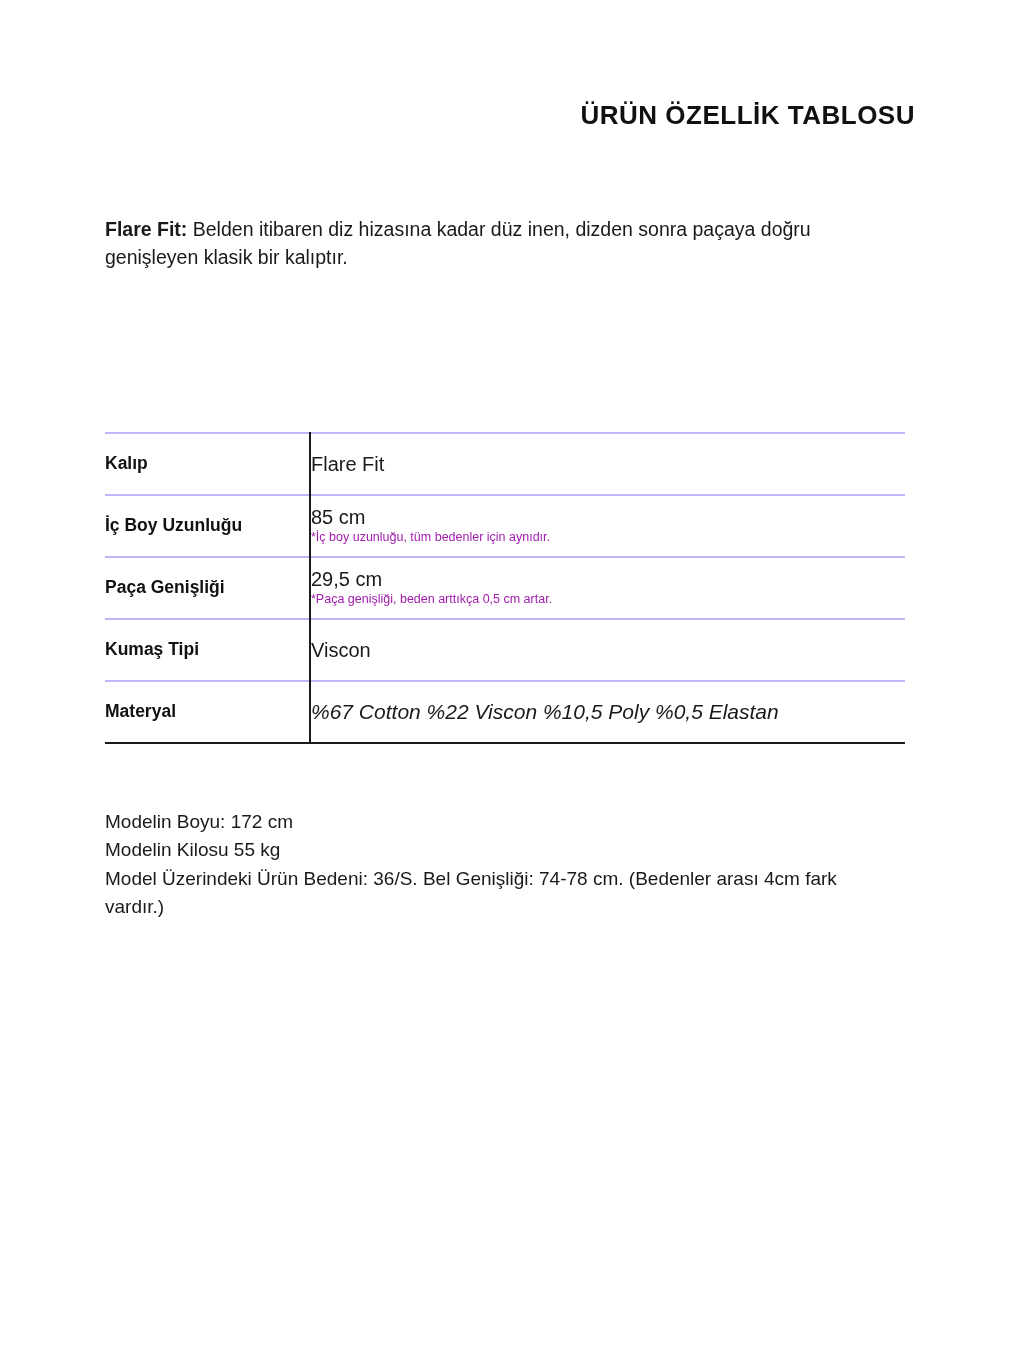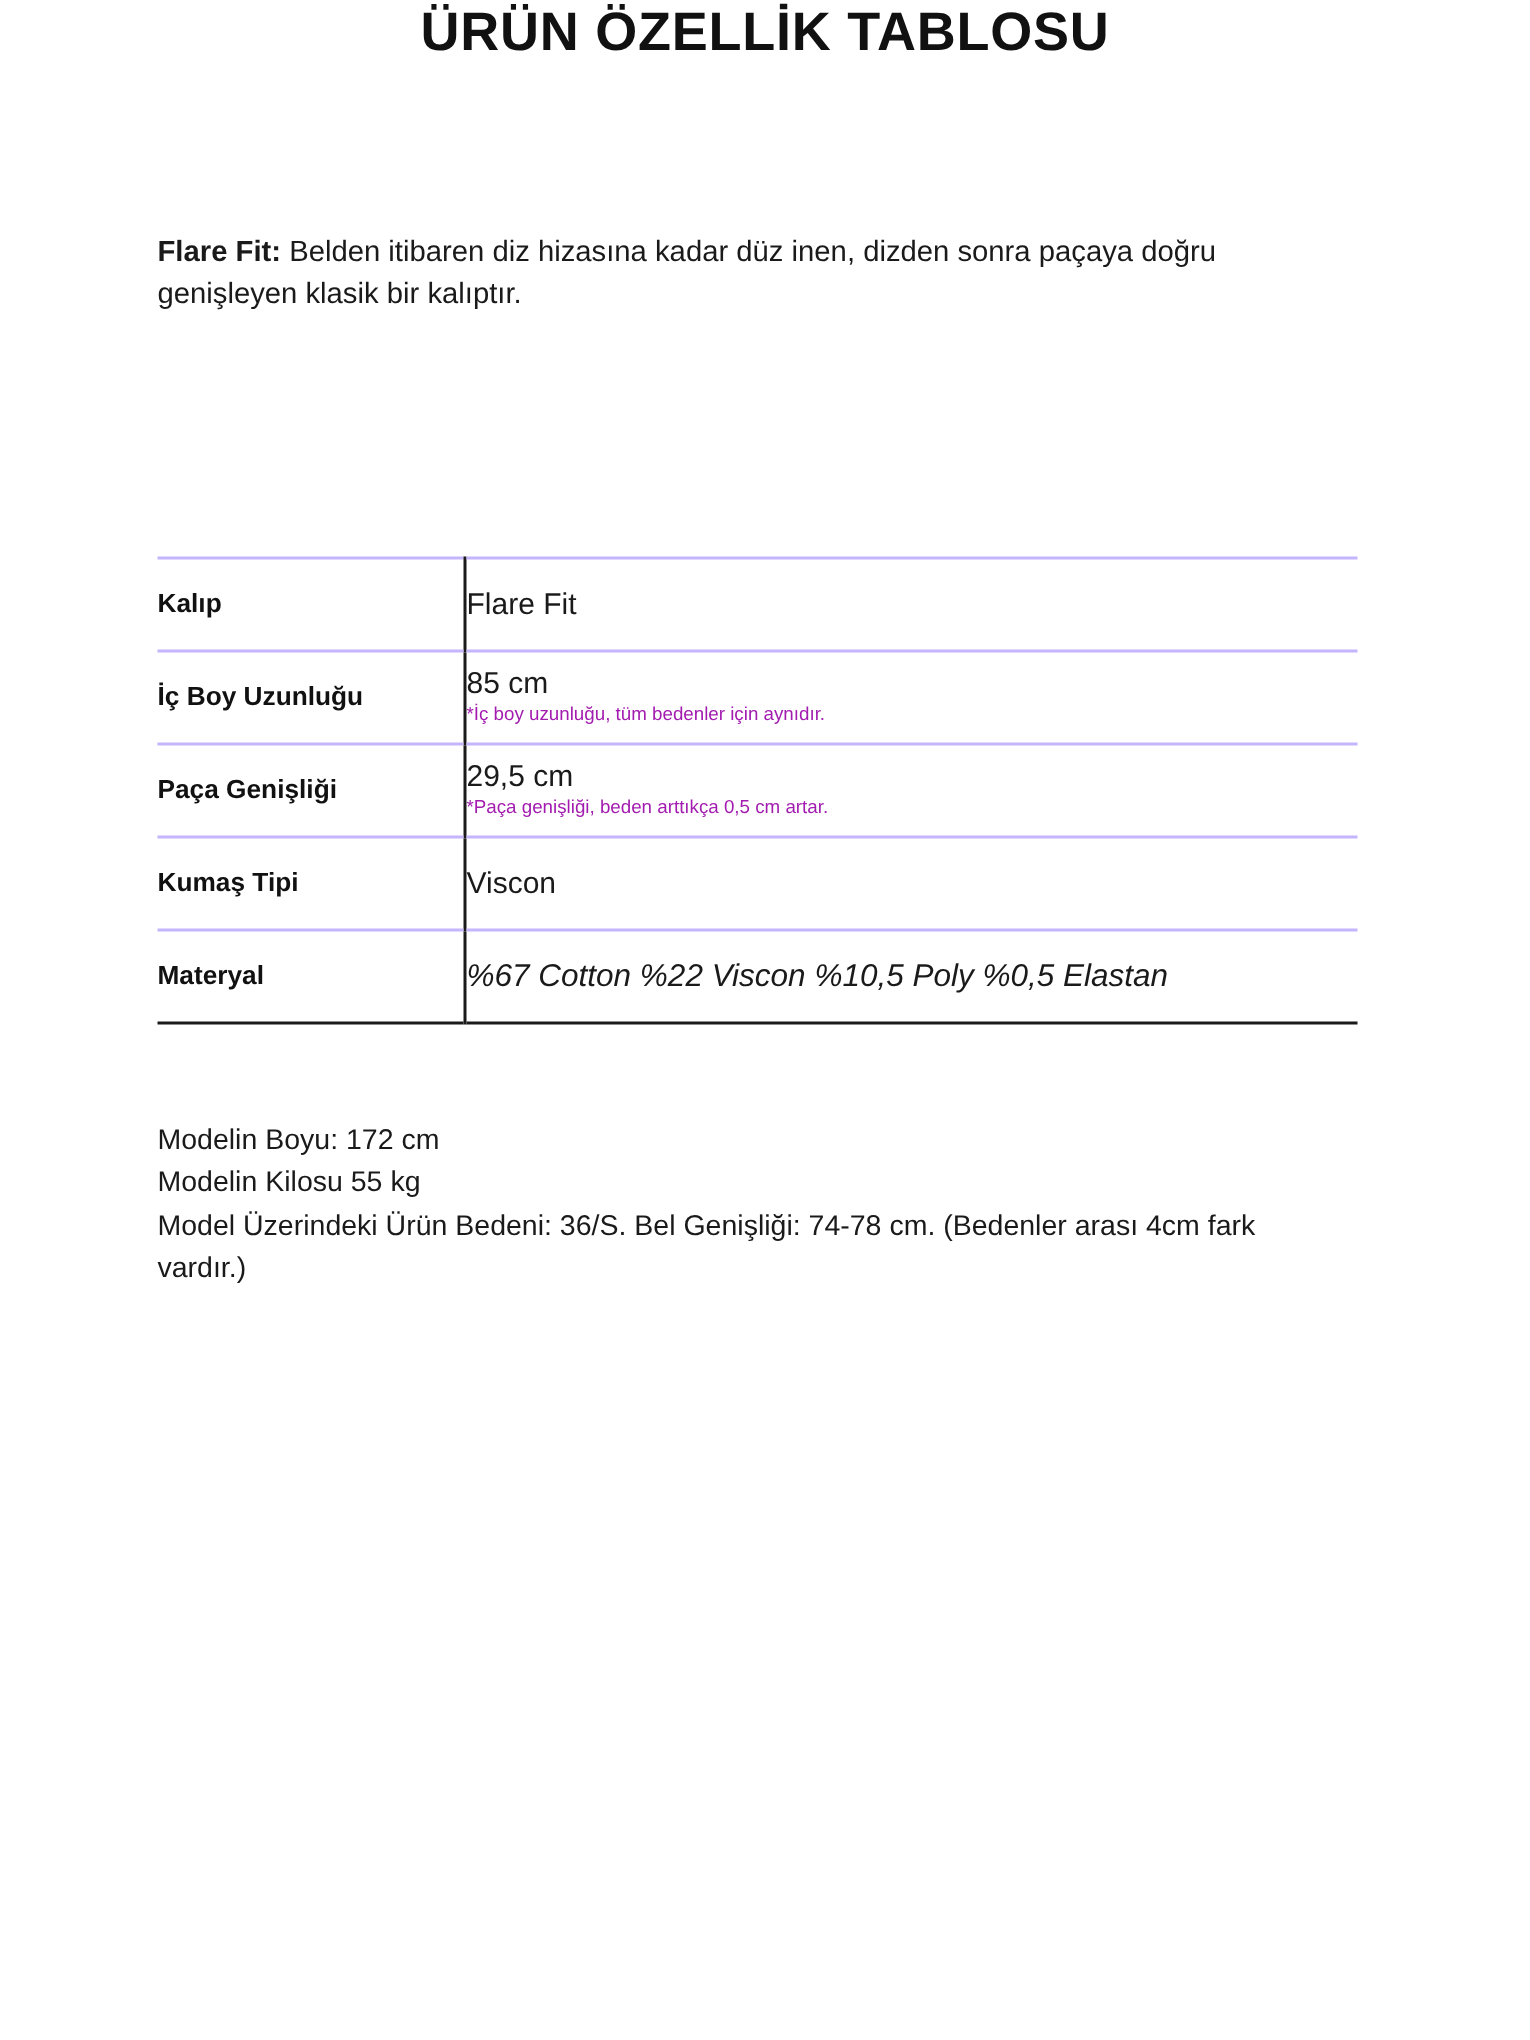--- a/index.html
+++ b/index.html
@@ -16,29 +16,30 @@
     overflow: hidden;
   }
   .page {
     width: 1020px;
     height: 1360px;
     box-sizing: border-box;
     padding: 0 105px;
     position: relative;
   }
   .doc-title {
-    text-align: center;
-    font-size: 36px;
+    text-align: right;
+    font-size: 26px;
     font-weight: bold;
     letter-spacing: 0.5px;
     margin: 0;
+    padding-top: 100px;
     color: #111111;
   }
   .intro {
-    margin-top: 112px;
+    margin-top: 84px;
     font-size: 19.5px;
     line-height: 1.45;
     color: #1a1a1a;
     max-width: 730px;
   }
   .intro .lead {
     font-weight: bold;
   }
   .spec-table {
     margin-top: 160px;

